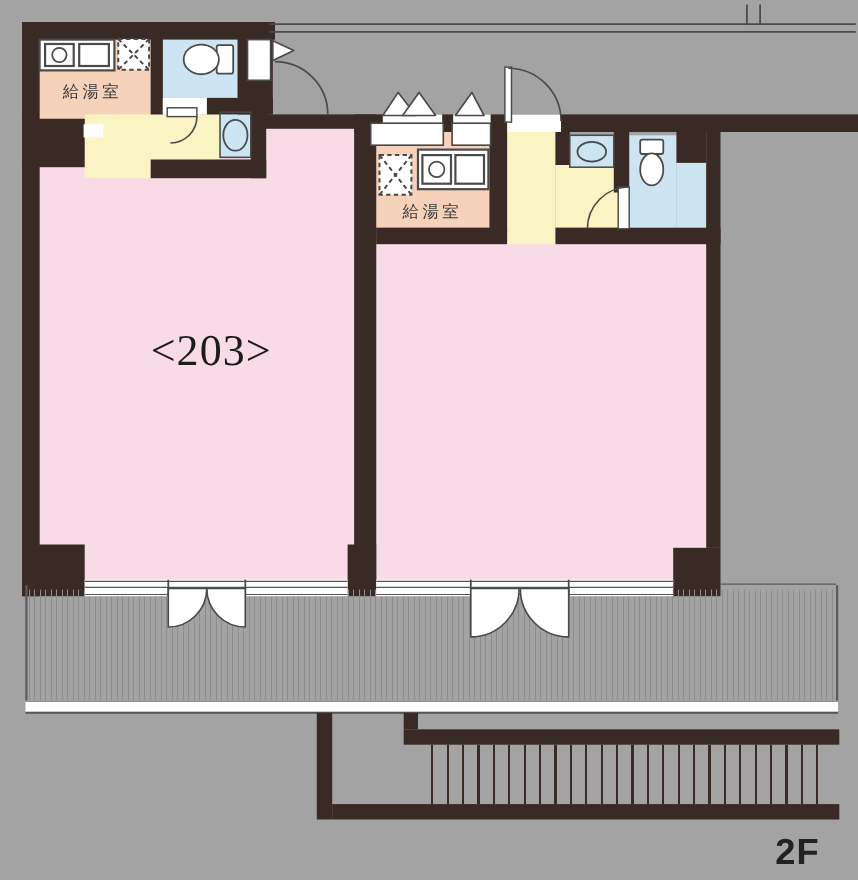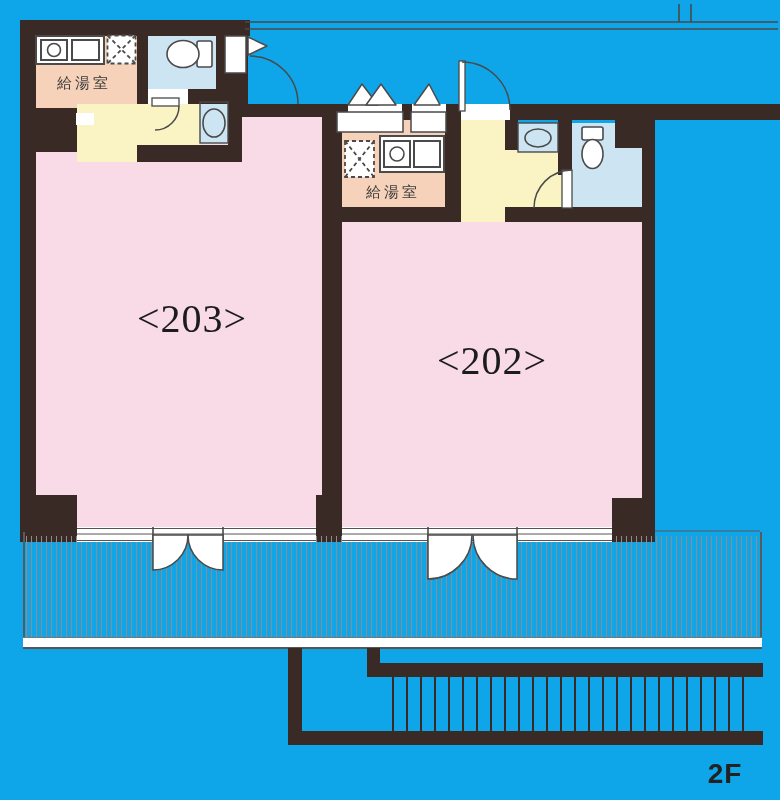--- a/index.html
+++ b/index.html
@@ -1,32 +1,32 @@
 <!DOCTYPE html>
 <html><head>
 <meta charset="utf-8">
 <style>
   html,body{margin:0;padding:0;background:#ffffff;}
-  #plan{position:relative;width:780px;height:800px;background:#0ea5e9;overflow:hidden;
+  #plan{position:relative;width:780px;height:800px;background:#a3a3a3;overflow:hidden;
         font-family:"Liberation Sans", sans-serif;}
   .wall{position:absolute;background:#3a2a25;}
   .pink{position:absolute;background:#f8dbe7;}
   .salmon{position:absolute;background:#f6d2ba;}
   .yellow{position:absolute;background:#faf4c4;}
   .blue{position:absolute;background:#cde4f2;}
   .hatch{position:absolute;background:repeating-linear-gradient(90deg,#8d8d8d 0 1px,transparent 1px 5px);
          border-bottom:1px solid #777;}
   .treads{position:absolute;background:repeating-linear-gradient(90deg,transparent 0 12px,#3a2a25 12px 14px);}
   .edge{position:absolute;background:#5a5a5a;}
   .band{position:absolute;background:#fff;border-top:1px solid #777;border-bottom:2px solid #555;}
   .roomlabel{position:absolute;font-family:"Liberation Serif", serif;font-size:40px;color:#1c1c1c;
              display:flex;align-items:center;justify-content:center;letter-spacing:1px;}
   .kyulabel{position:absolute;font-family:"DejaVu Sans", sans-serif;font-size:15px;color:#3a3a3a;
             display:flex;align-items:center;justify-content:center;letter-spacing:3px;}
-  .floorlabel{position:absolute;font-family:"Liberation Sans", sans-serif;font-size:28px;font-weight:700;
+  .floorlabel{position:absolute;font-family:"Liberation Sans", sans-serif;font-size:33px;font-weight:700;
               color:#222;display:flex;align-items:center;justify-content:center;letter-spacing:1px;}
   svg.overlay{position:absolute;left:0;top:0;}
 </style>
 </head>
 <body>
 
 <div id="plan">
 
   <div class="pink" style="left:36px;top:117px;width:286px;height:415px"></div>
   <div class="pink" style="left:342px;top:220px;width:301px;height:312px"></div>
@@ -198,15 +198,14 @@
     <ellipse cx="214" cy="123" rx="11" ry="14" fill="none" stroke="#4a4a4a" stroke-width="1.6"></ellipse>
     <rect x="518" y="123" width="40" height="29" fill="none" stroke="#4a4a4a" stroke-width="1.4"></rect>
     <ellipse cx="538" cy="138" rx="13" ry="9" fill="none" stroke="#4a4a4a" stroke-width="1.6"></ellipse>
 
     <rect x="76" y="113" width="18" height="12" fill="#ffffff"></rect>
   </svg>
 
   <div class="kyulabel" style="left:34px;top:73px;width:100px;height:20px">給湯室</div>
   <div class="kyulabel" style="left:343px;top:182px;width:100px;height:20px">給湯室</div>
   <div class="roomlabel" style="left:92px;top:294px;width:200px;height:48px">&lt;203&gt;</div>
-  <div class="roomlabel" style="left:392px;top:336px;width:200px;height:48px">&lt;202&gt;</div>
   <div class="floorlabel" style="left:685px;top:753px;width:80px;height:42px">2F</div>
 </div>
 
 </body></html>

